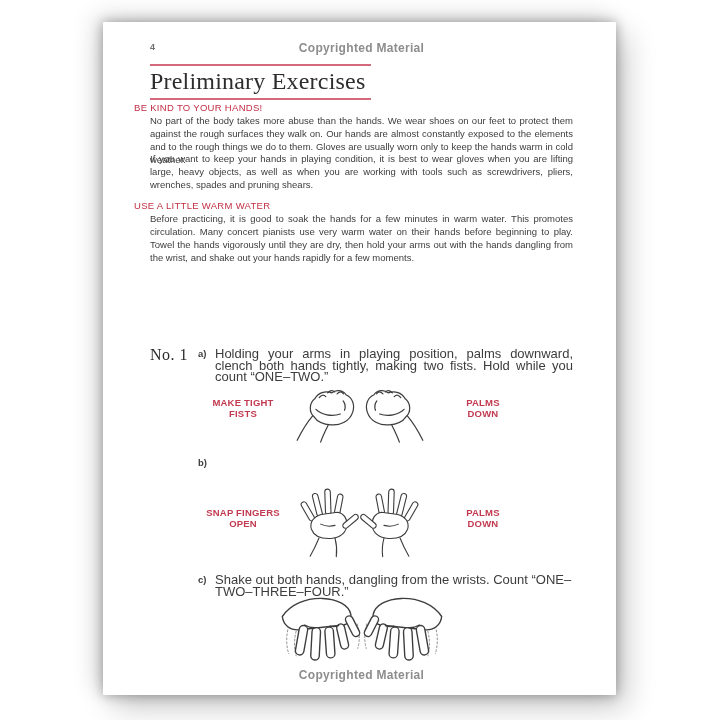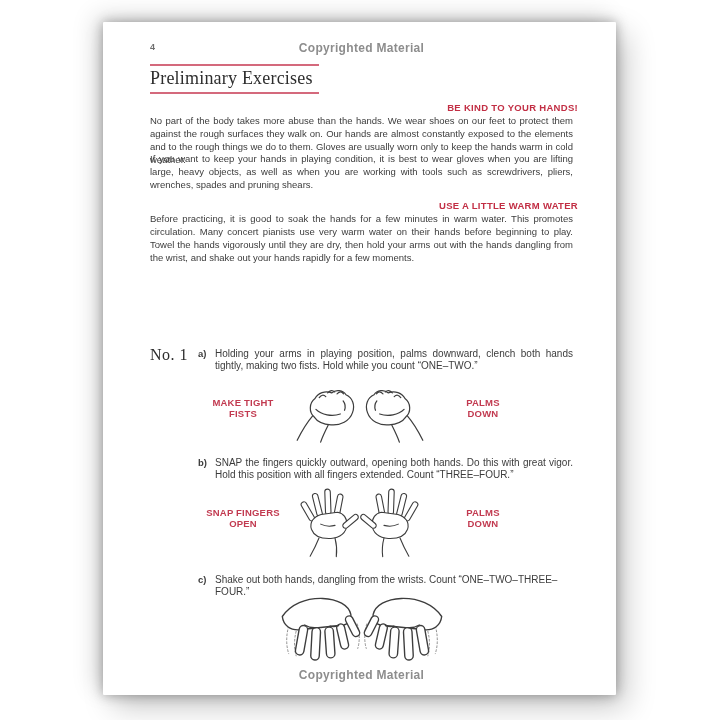--- a/index.html
+++ b/index.html
@@ -18,47 +18,47 @@
   .pgnum{left:47px;top:20px;font-size:9px;font-weight:bold;color:#6f6f6f;}
   .watermark{left:47px;width:423px;text-align:center;font-size:12px;font-weight:bold;color:#8d8d8d;letter-spacing:.3px;}
   .wm-top{top:19px;}
   .wm-bottom{top:646px;}
   .title-wrap{
     left:47px;top:42px;display:inline-block;
     border-top:2px solid #d4697c;border-bottom:2px solid #d4697c;
     padding:2px 6px 3px 0;
   }
   .title-text{
-    font-family:"Liberation Serif", serif;font-size:18px;color:#2d2d2d;
+    font-family:"Liberation Serif", serif;font-size:24px;color:#2d2d2d;
     letter-spacing:.2px;white-space:nowrap;
   }
   .red-heading{
-    left:52px;width:423px;text-align:right;
-    font-size:9.5px;font-weight:bold;color:#c22e44;letter-spacing:.3px;
+    left:31px;width:423px;text-align:left;
+    font-size:9.5px;font-weight:normal;color:#c22e44;letter-spacing:.3px;
   }
   .para{
     left:47px;width:423px;font-size:9.5px;line-height:13px;color:#3c3c3c;
     text-align:justify;
   }
   .figure{left:47px;width:423px;}
   .fig-caption{
     position:absolute;text-align:center;
     font-size:9.5px;font-weight:bold;color:#c23a50;line-height:11px;
     white-space:pre-line;letter-spacing:.2px;
   }
   .cap-left{left:0;width:186px;}
   .cap-right{left:243px;width:180px;}
   .illus{position:absolute;display:block;}
   .ex-row{left:47px;width:423px;display:flex;align-items:flex-start;}
   .ex-no{
     width:48px;flex:0 0 48px;font-family:"Liberation Serif", serif;
     font-size:16px;color:#2d2d2d;margin-top:-2px;letter-spacing:.5px;
   }
   .ex-label{width:17px;flex:0 0 17px;font-size:9.5px;font-weight:bold;color:#3c3c3c;line-height:11.6px;}
-  .ex-text{flex:1;font-size:10px;line-height:11.6px;color:#3c3c3c;text-align:justify;}
+  .ex-text{flex:1;font-size:13px;line-height:11.6px;color:#3c3c3c;text-align:justify;}
   .line{stroke:#3d3d3d;stroke-width:2.6;stroke-linecap:round;stroke-linejoin:round;fill:none;}
   .fillw{fill:#ffffff;}
   .dash{stroke:#8a8a8a;stroke-width:1.8;fill:none;stroke-dasharray:3.5 4;stroke-linecap:round;}
   .defs-hidden{position:absolute;width:0;height:0;overflow:hidden;}
 </style>
 </head>
 <body>
 
 <svg class="defs-hidden" aria-hidden="true">
   <defs>
@@ -139,21 +139,20 @@
     <svg class="illus" style="left:135px;top:2px;width:150px;" viewBox="0 0 320 135">
       <use href="#handsFists"></use>
     </svg>
     <div class="fig-caption cap-right" style="top:15px;">PALMS
 DOWN</div>
   </div>
 
   <div class="abs ex-row" style="top:435px;">
     <div class="ex-no"></div>
     <div class="ex-label">b)</div>
-    <div class="ex-text">SNAP the fingers quickly outward, opening both hands.  Do this with great vigor. Hold this position with all fingers extended.  Count  “THREE–FOUR.”</div>
   </div>
 
   <div class="abs figure" style="top:465px;height:76px;">
     <div class="fig-caption cap-left" style="top:20px;">SNAP FINGERS
 OPEN</div>
     <svg class="illus" style="left:142px;top:0;width:135px;" viewBox="0 0 320 175">
       <use href="#handsOpen"></use>
     </svg>
     <div class="fig-caption cap-right" style="top:20px;">PALMS
 DOWN</div>

